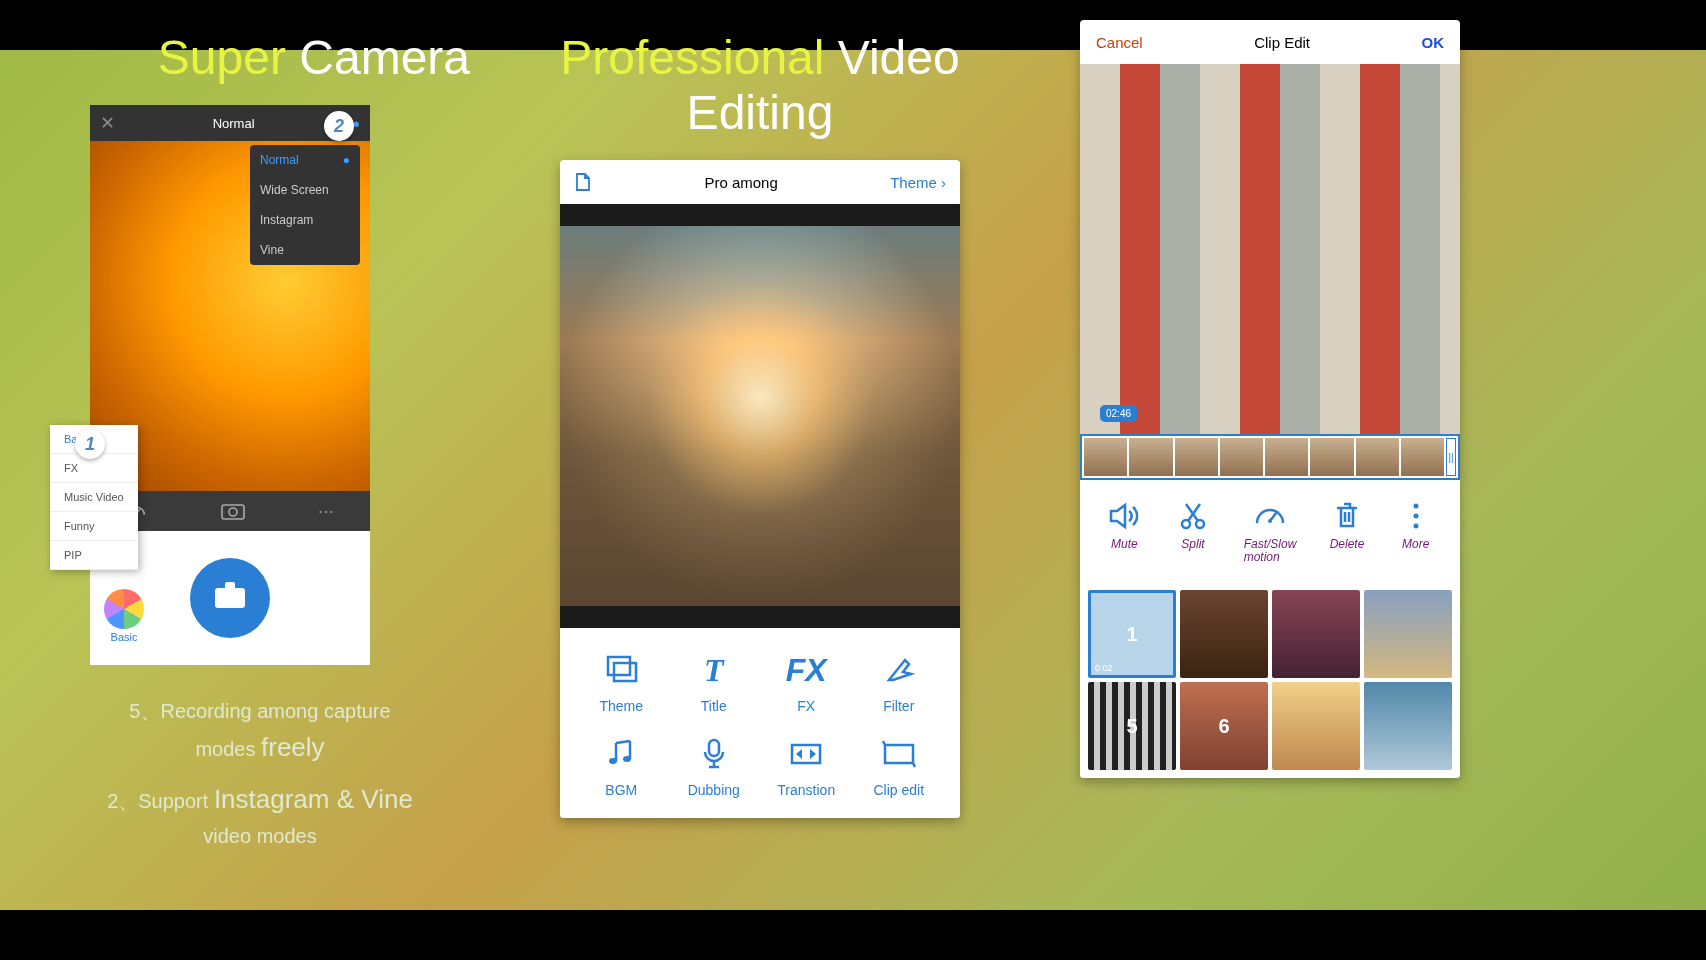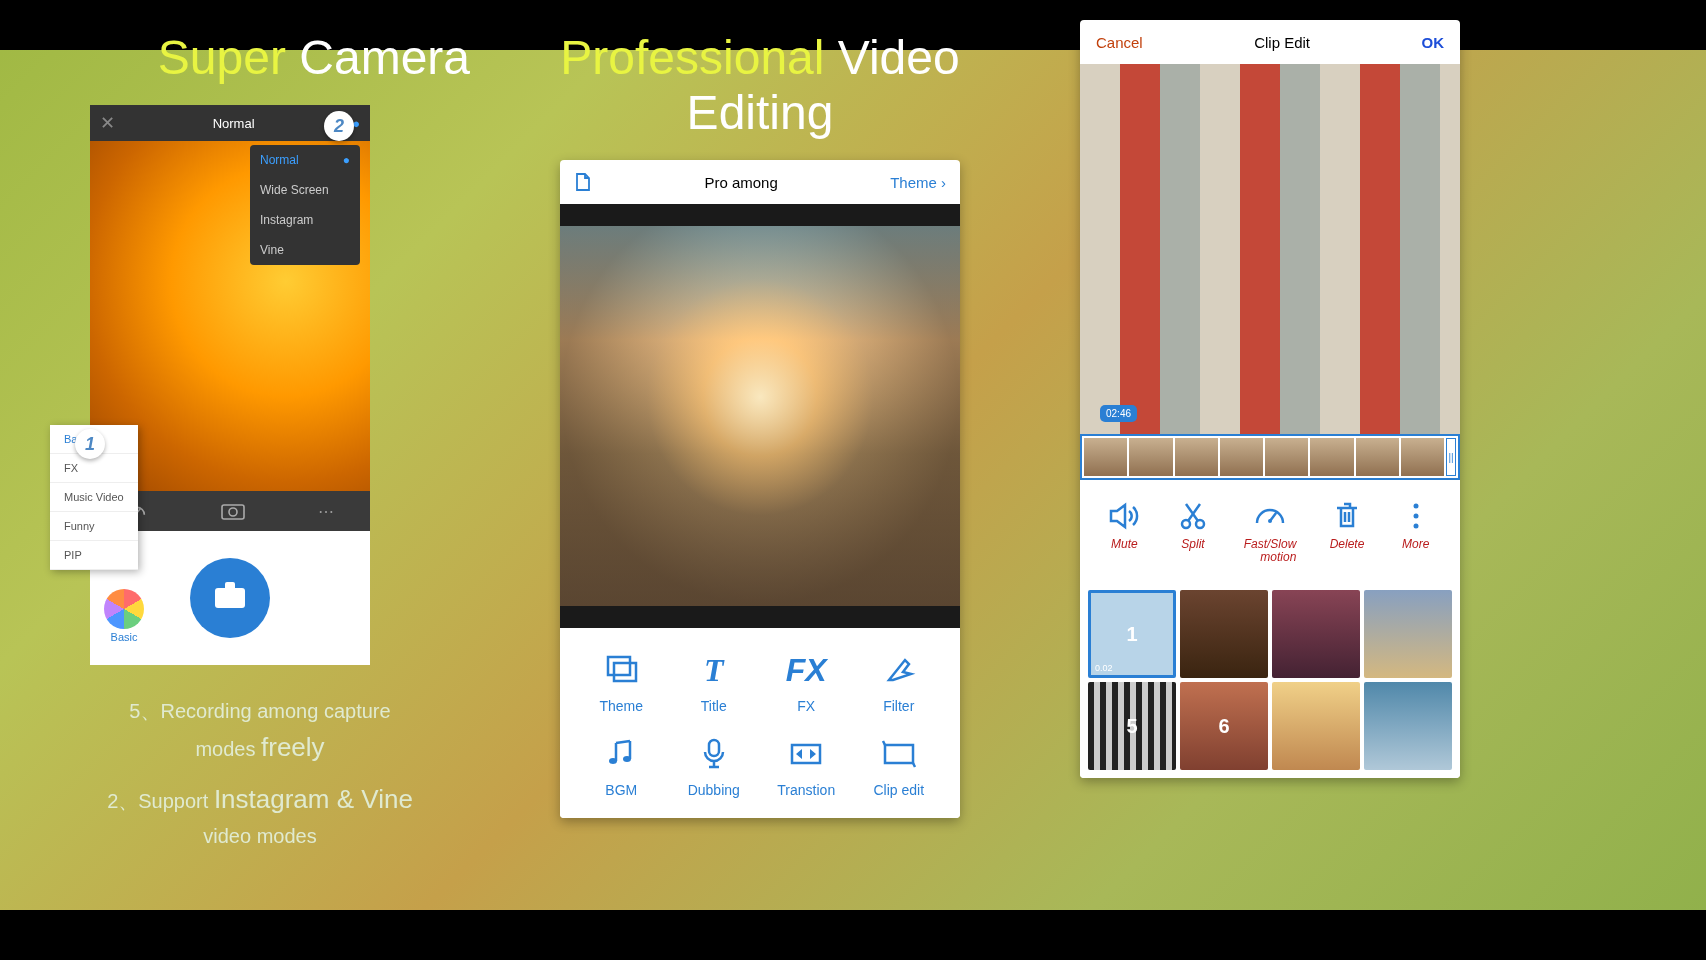--- a/index.html
+++ b/index.html
@@ -79,21 +79,21 @@
 .ph3-preview { height: 370px; background: linear-gradient(to bottom, #d4e4ec 0%, #e8dcc8 50%); position: relative; }
 .building { width:100%; height:100%; background: repeating-linear-gradient(90deg, #d8d0c0 0px, #d8d0c0 40px, #c44838 40px, #c44838 80px, #aab0a8 80px, #aab0a8 120px); }
 .time-badge { position: absolute; left: 20px; bottom: 12px; background: #2a7fd4; color: #fff; font-size: 10px; padding: 3px 6px; border-radius: 5px; }
 .ph3-timeline { height: 46px; border: 2px solid #2a7fd4; display: flex; gap: 2px; padding: 2px; background: #fff; }
 .tl-thumb { flex: 1; background: linear-gradient(#c8b090, #907050); }
 .tl-handle { width: 10px; background: #fff; border: 1px solid #2a7fd4; display: flex; align-items: center; justify-content: center; color: #2a7fd4; font-size: 10px; }
 
 .action-bar { padding: 18px 10px; display: flex; justify-content: space-around; background: #fff; box-shadow: 0 2px 6px rgba(0,0,0,0.15); }
 .action { display: flex; flex-direction: column; align-items: center; gap: 4px; }
 .action-ic { width: 36px; height: 36px; display: flex; align-items: center; justify-content: center; color: #2a7fd4; font-size: 26px; }
-.action-lbl { font-size: 12px; color: #b91c1c; font-style: italic; text-align: right; line-height: 1.1; }
+.action-lbl { font-size: 12px; color: #701a75; font-style: italic; text-align: left; line-height: 1.1; }
 
 .clip-grid { padding: 8px; display: grid; grid-template-columns: repeat(4, 1fr); gap: 4px; background: #fff; }
 .clip { aspect-ratio: 1; background: #888; position: relative; border-radius: 2px; }
 .clip.sel { border: 3px solid #2a7fd4; background: #b8d4e8; }
 .clip .num { position: absolute; top: 50%; left: 50%; transform: translate(-50%,-50%); color: #fff; font-size: 20px; font-weight: bold; }
 .clip .dur { position: absolute; bottom: 2px; left: 4px; color: #fff; font-size: 9px; }
 
 svg { display: block; }
 </style>
 </head>

